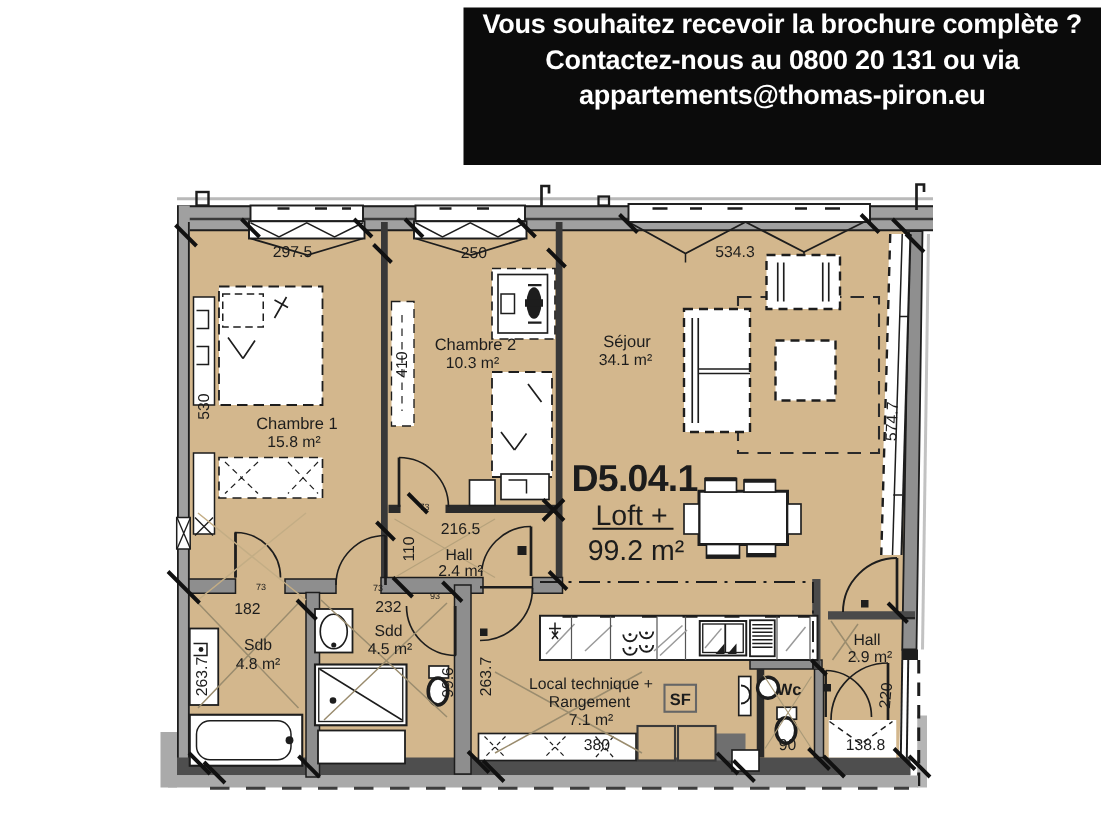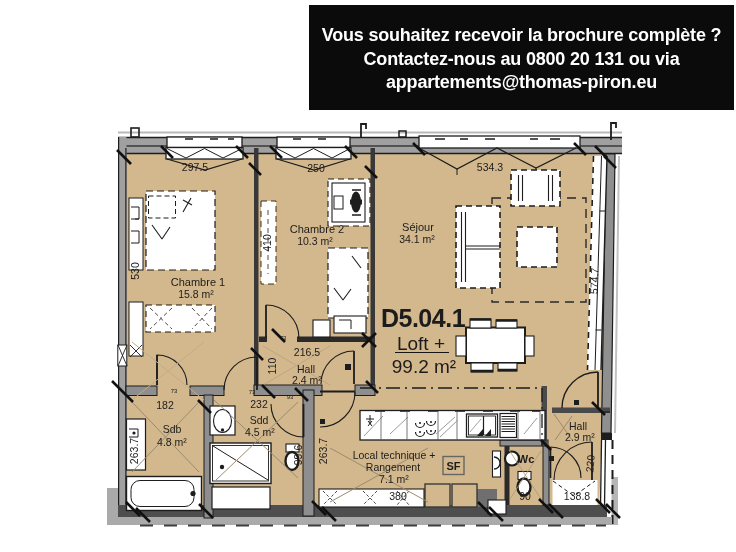--- a/index.html
+++ b/index.html
@@ -1,17 +1,17 @@
 <!DOCTYPE html>
 <html><head>
 <meta charset="utf-8">
 <style>
 html,body{margin:0;padding:0;background:#ffffff;}
 #page{position:relative;width:736px;height:552px;overflow:hidden;background:#fff;font-family:"Liberation Sans",sans-serif;}
-#banner{position:absolute;left:309px;top:5px;width:425px;height:105px;background:#0b0b0b;color:#fff;text-align:center;font-weight:bold;font-size:18px;line-height:23.5px;padding-top:19px;letter-spacing:-0.2px;box-sizing:border-box;}
+#banner{position:absolute;left:309px;top:5px;width:425px;height:105px;background:#0b0b0b;color:#fff;text-align:center;font-weight:bold;font-size:18px;line-height:23.5px;letter-spacing:-0.2px;box-sizing:border-box;}
 svg text{font-family:"Liberation Sans",sans-serif;fill:#1c1c1c;}
 </style>
 </head>
 <body>
 <div id="page">
 
 <svg id="plan" width="736" height="552" viewBox="0 0 736 552" style="position:absolute;left:0;top:0;">
 <g>
 
 <polygon points="126,148 612,148 599,512 126,512" fill="#d3b78d"></polygon>

